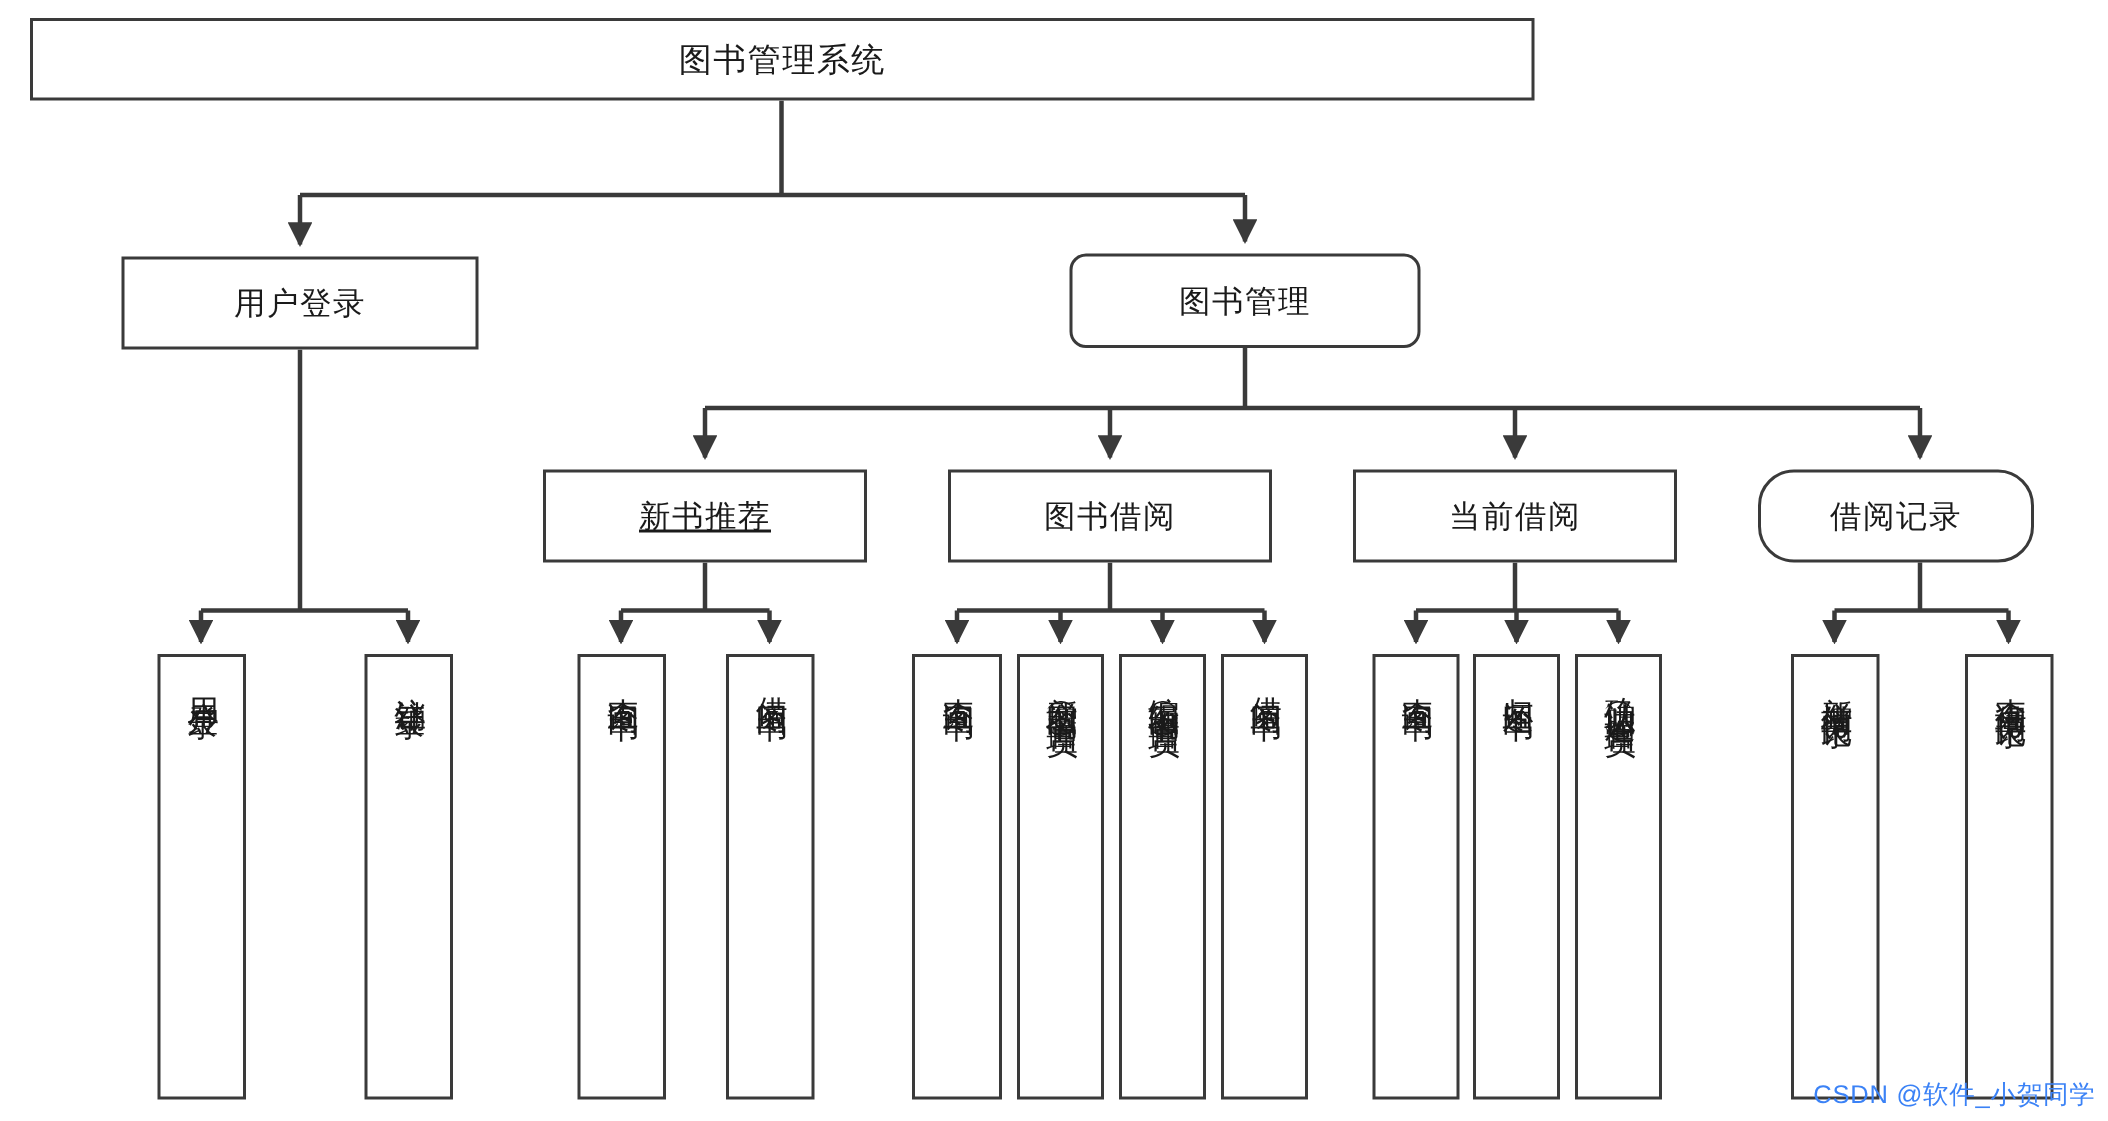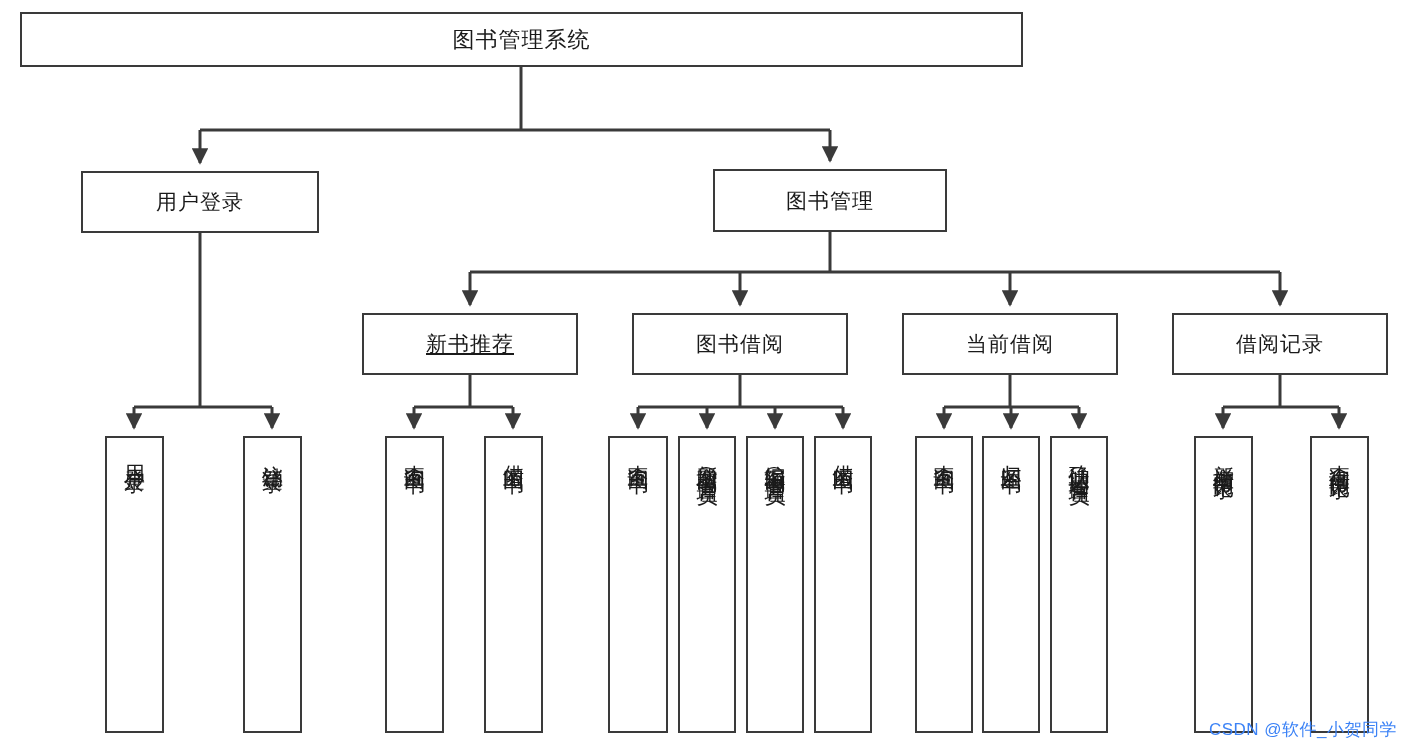--- a/index.html
+++ b/index.html
@@ -120,34 +120,34 @@
     </g>
   </svg>
 
   <div class="node horizontal root" style="left: 20px; top: 12px; width: 1003px; height: 55px;">
     <span>图书管理系统</span>
   </div>
 
   <div class="node horizontal" style="left: 81px; top: 171px; width: 238px; height: 62px;">
     <span>用户登录</span>
   </div>
-  <div class="node horizontal" style="left: 713px; top: 169px; width: 234px; height: 63px;">
+  <div class="node horizontal" style="left: 713px; top: 169px; width: 234px; height: 63px; border-radius: 11px;">
     <span>图书管理</span>
   </div>
 
   <div class="node horizontal" style="left: 362px; top: 313px; width: 216px; height: 62px; text-decoration: underline;">
     <span>新书推荐</span>
   </div>
   <div class="node horizontal" style="left: 632px; top: 313px; width: 216px; height: 62px;">
     <span>图书借阅</span>
   </div>
   <div class="node horizontal" style="left: 902px; top: 313px; width: 216px; height: 62px;">
     <span>当前借阅</span>
   </div>
-  <div class="node horizontal" style="left: 1172px; top: 313px; width: 216px; height: 62px;">
+  <div class="node horizontal" style="left: 1172px; top: 313px; width: 184px; height: 62px; border-radius: 24px;">
     <span>借阅记录</span>
   </div>
 
   <div class="node vertical" style="left: 105px; top: 436px; width: 59px; height: 297px;">
     <span class="vlabel">用户登录</span>
   </div>
   <div class="node vertical" style="left: 243px; top: 436px; width: 59px; height: 297px;">
     <span class="vlabel">注销登录</span>
   </div>
   <div class="node vertical" style="left: 385px; top: 436px; width: 59px; height: 297px;">

